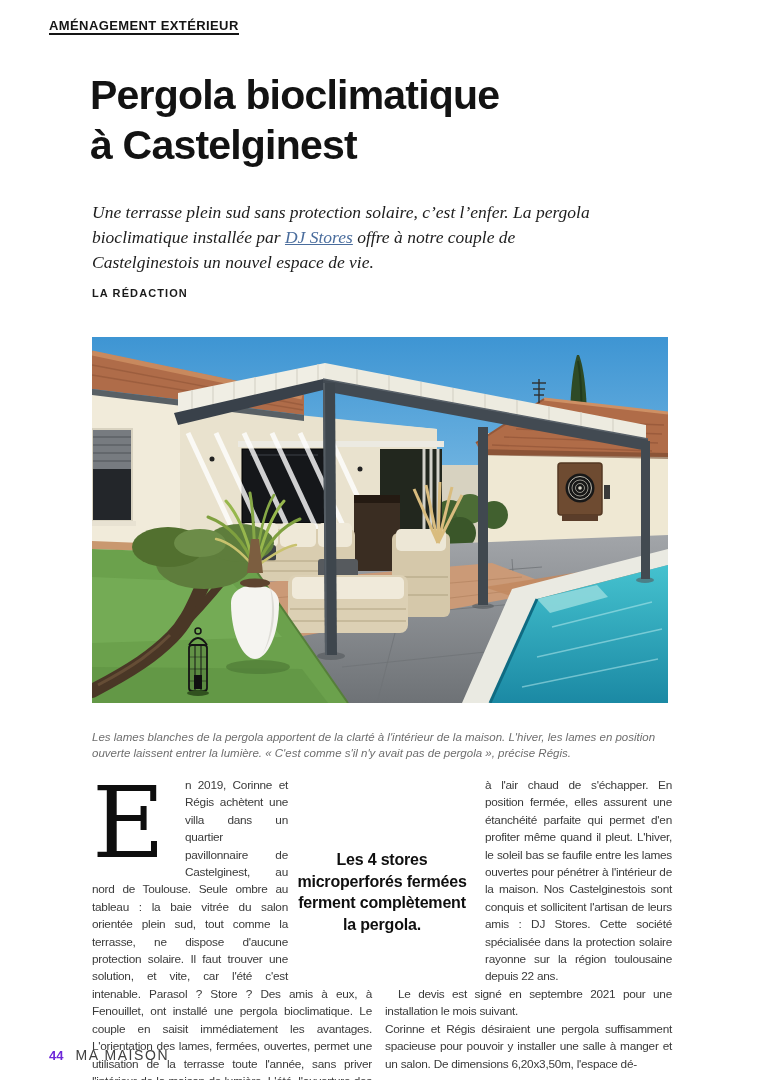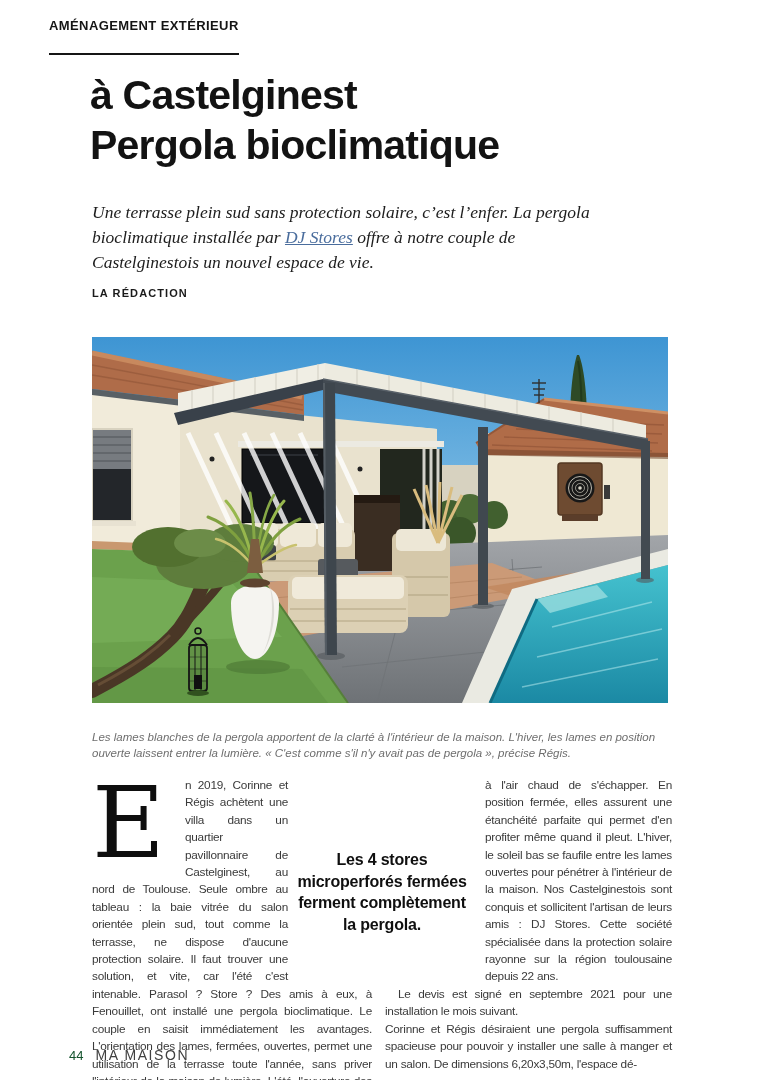--- a/index.html
+++ b/index.html
@@ -1,21 +1,21 @@
 <!DOCTYPE html>
 <html lang="fr"><head>
 <meta charset="utf-8">
 <style>
   html,body{margin:0;padding:0;background:#e8e8e8;}
   .page{position:relative;width:765px;height:1080px;margin:0 auto;background:#ffffff;
         font-family:"Liberation Sans",sans-serif;color:#222;overflow:hidden;}
   .abs{position:absolute;}
 
   .kicker{left:49px;top:18px;font-size:13px;font-weight:700;letter-spacing:.4px;
-          color:#151515;border-bottom:2px solid #151515;padding-bottom:20px;}
+          color:#151515;border-bottom:2px solid #151515;padding-bottom:0;}
 
   .title{left:90px;top:70px;font-size:41px;line-height:50px;font-weight:700;
          letter-spacing:-.8px;color:#131313;}
 
   .intro{left:92px;top:200px;width:505px;font-family:"Liberation Serif",serif;
          font-style:italic;font-size:17.5px;line-height:25px;color:#1d1d1d;}
   .intro a{color:#4a6d9d;text-decoration:underline;cursor:pointer;}
 
   .byline{left:92px;top:287px;font-size:11px;font-weight:700;letter-spacing:1.1px;color:#1a1a1a;}
 
@@ -33,33 +33,33 @@
            line-height:84px;color:#0e0e0e;padding:4px 0 0 0;margin-right:9px;text-align:left;}
   .sp1{float:right;width:84px;height:106px;margin-top:88px;}
   .sp2{float:left;width:100px;height:124px;margin-top:78px;}
   .indent{text-indent:13px;}
 
   .pullquote{left:282px;top:849px;width:200px;text-align:center;font-weight:700;
              font-size:16px;line-height:21.5px;letter-spacing:-.2px;color:#0f0f0f;}
   .pullquote span{display:block;}
 
   .footer{left:49px;top:1047px;font-size:13px;}
-  .footer .num{font-weight:400;color:#14532d;margin-left:20px;}
+  .footer .num{font-weight:700;color:#6d28d9;}
   .footer .mag{color:#404040;letter-spacing:1.6px;margin-left:12px;font-size:14px;}
 </style>
 </head>
 <body>
 
 <div class="page">
 
   <div class="abs kicker">AMÉNAGEMENT EXTÉRIEUR</div>
 
   <div class="abs title">
+    <div>Pergola bioclimatique</div>
     <div>à Castelginest</div>
-    <div>Pergola bioclimatique</div>
   </div>
 
   <div class="abs intro"><span>Une terrasse plein sud sans protection solaire, c’est l’enfer. La pergola bioclimatique installée par </span><a>DJ Stores</a><span> offre à notre couple de Castelginestois un nouvel espace de vie.</span></div>
 
   <div class="abs byline">LA RÉDACTION</div>
 
   <svg class="abs photo" viewBox="0 0 576 366" xmlns="http://www.w3.org/2000/svg">
     <defs>
       <linearGradient id="skyG" x1="0" y1="0" x2="0" y2="1">
         <stop offset="0" stop-color="#3e95d3"></stop>

